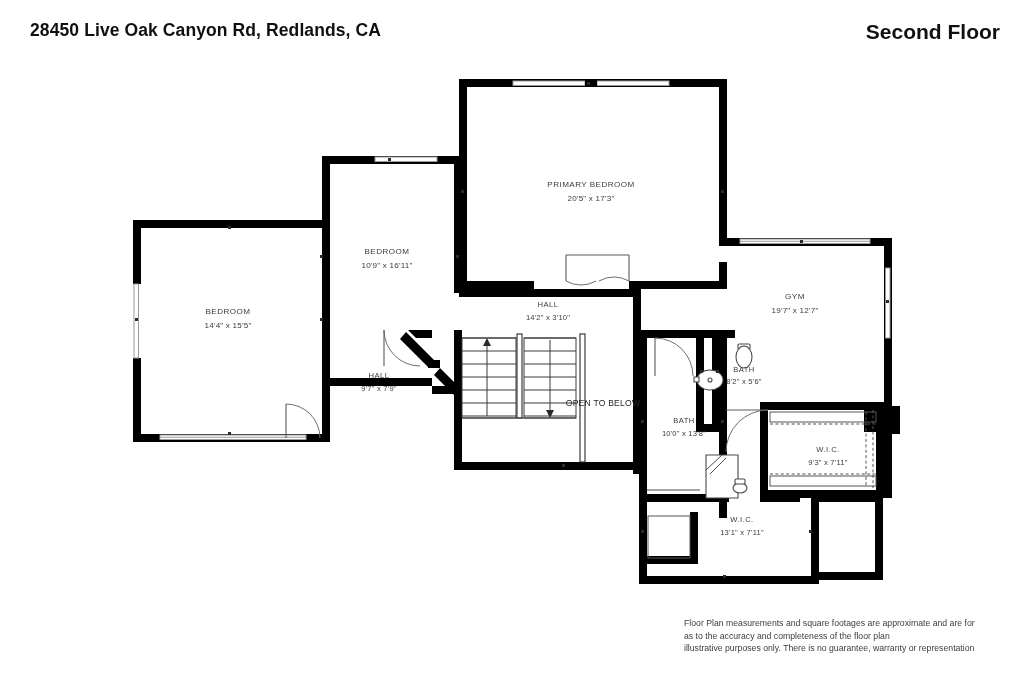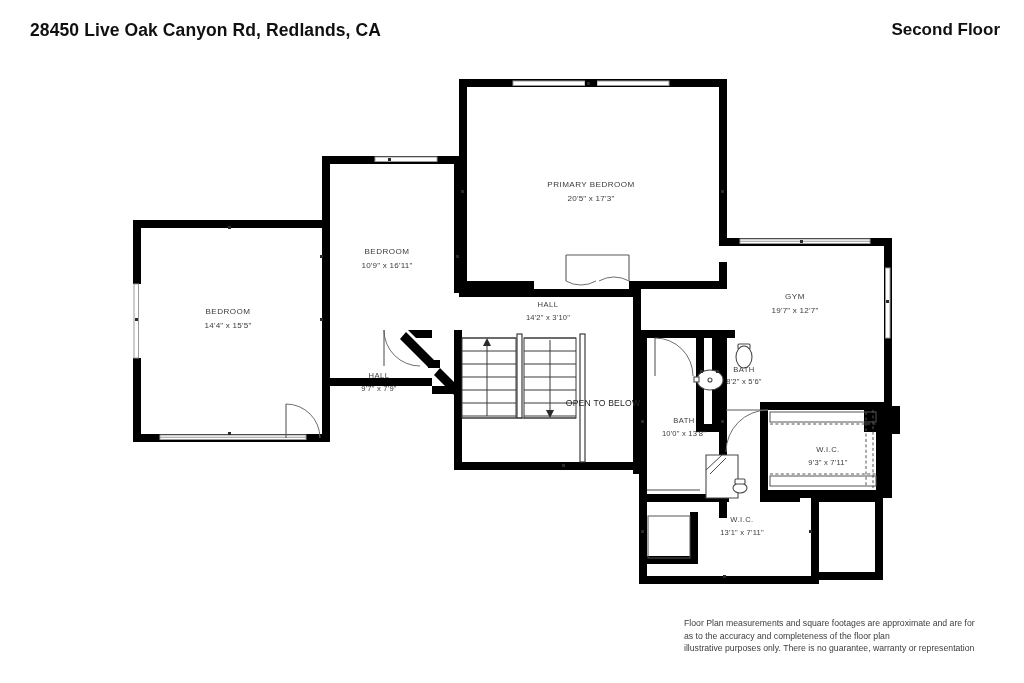--- a/index.html
+++ b/index.html
@@ -16,21 +16,21 @@
   #title-address{
     left:30px;
     font-size:17.5px;
     font-weight:bold;
     color:#101010;
     letter-spacing:0.1px;
     white-space:nowrap;
   }
   #title-floor{
     right:24px;
-    font-size:17px;
+    font-size:21px;
     font-weight:bold;
     color:#101010;
     white-space:nowrap;
   }
 
   #plan{position:absolute;left:0;top:0;width:1024px;height:683px;}
 
   .wall{fill:#000000;}
   .room-fill{fill:#ffffff;}
   .win{fill:none;stroke:#9a9a9a;stroke-width:1.1;}

